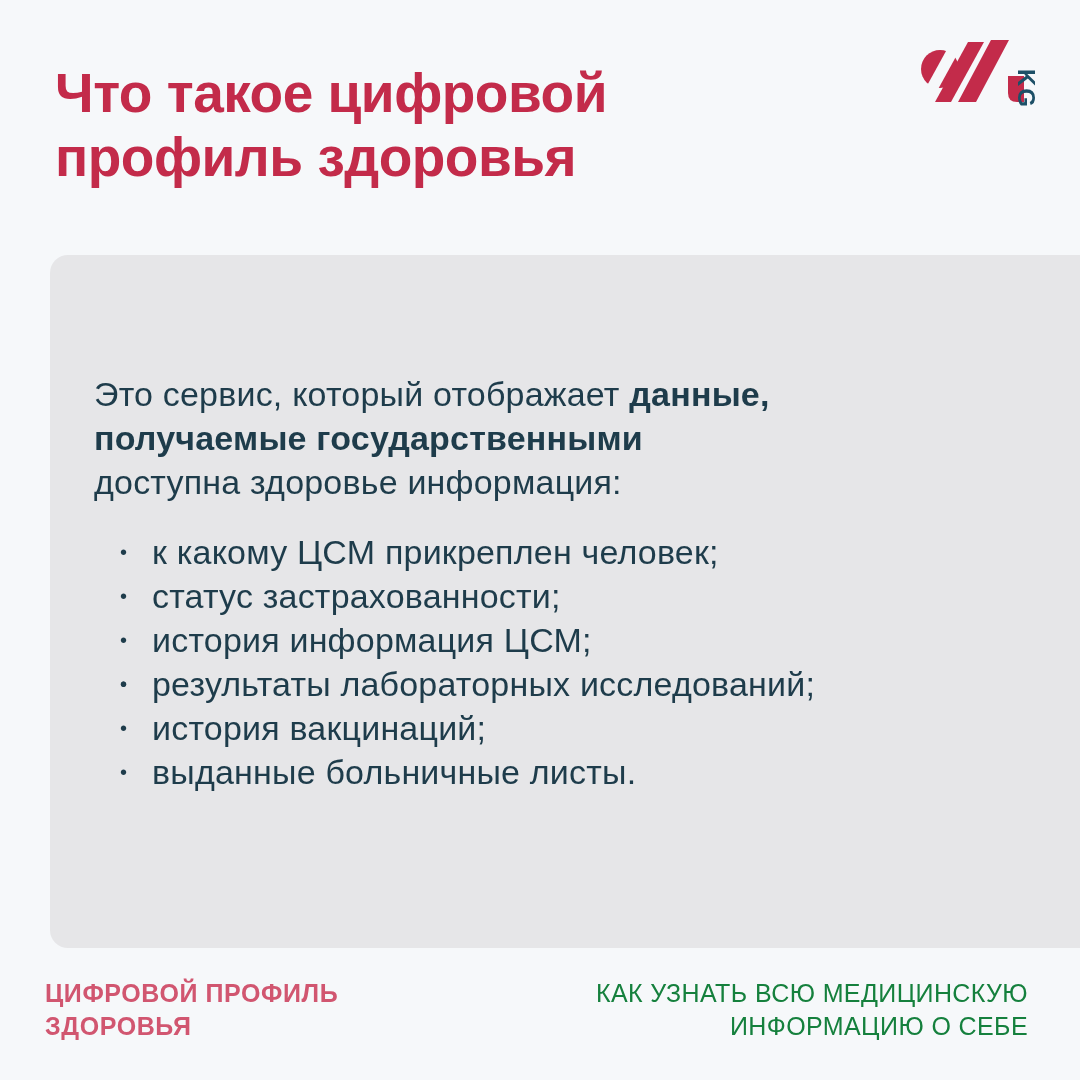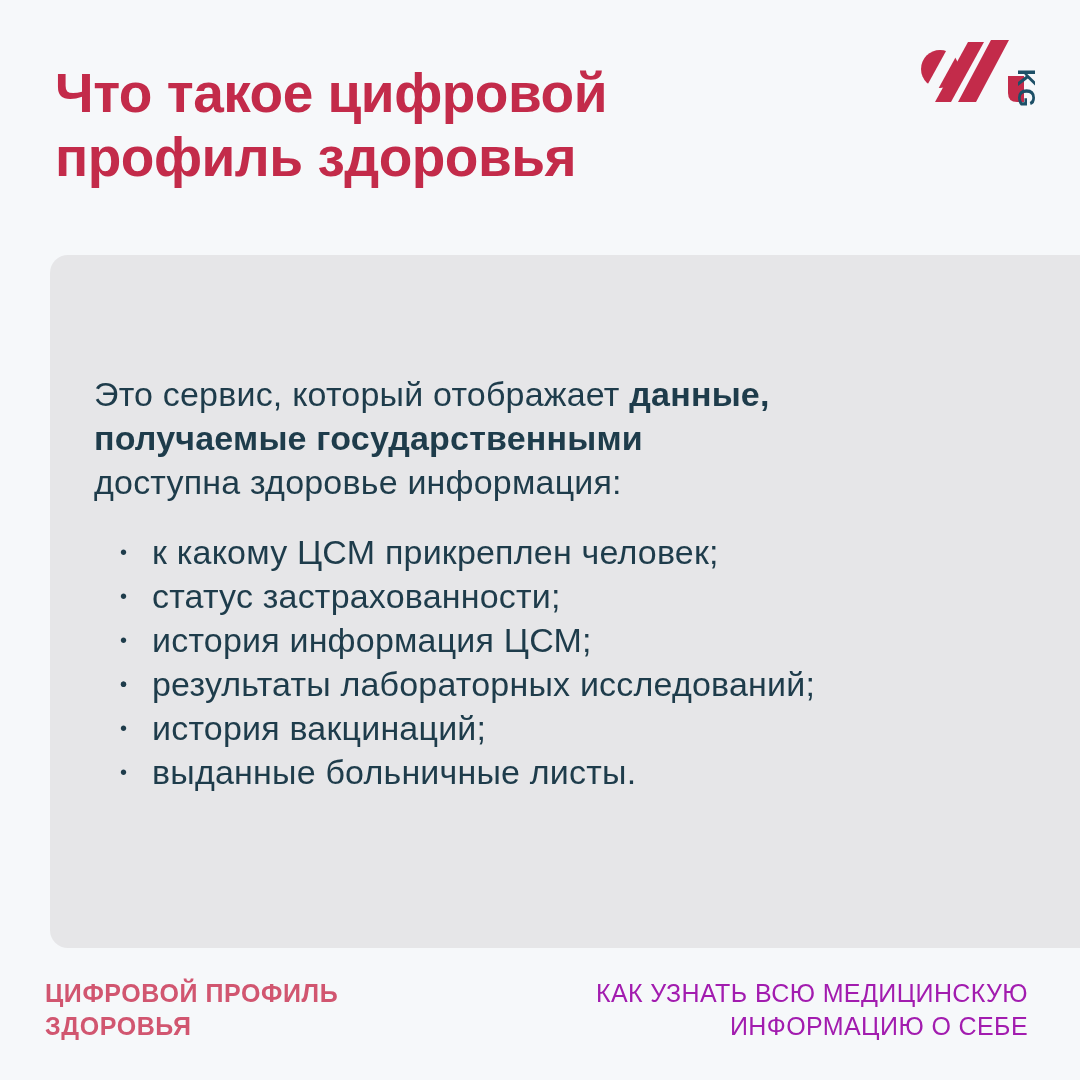--- a/index.html
+++ b/index.html
@@ -62,21 +62,21 @@
     position:absolute; left:45px; top:977px;
     font-size:25px; font-weight:700;
     color:#d15670;
     line-height:33px; letter-spacing:0.6px;
   }
   .footer-left span, .footer-right span { display:block; }
   .footer-right {
     position:absolute; right:52px; top:977px;
     text-align:right;
     font-size:25px; font-weight:400;
-    color:#a21caf;
+    color:#15803d;
     line-height:33px; letter-spacing:0.4px;
   }
 </style>
 </head>
 <body>
 
 <div>
 
   <h1 class="title">
       <span>Что такое цифровой</span>

